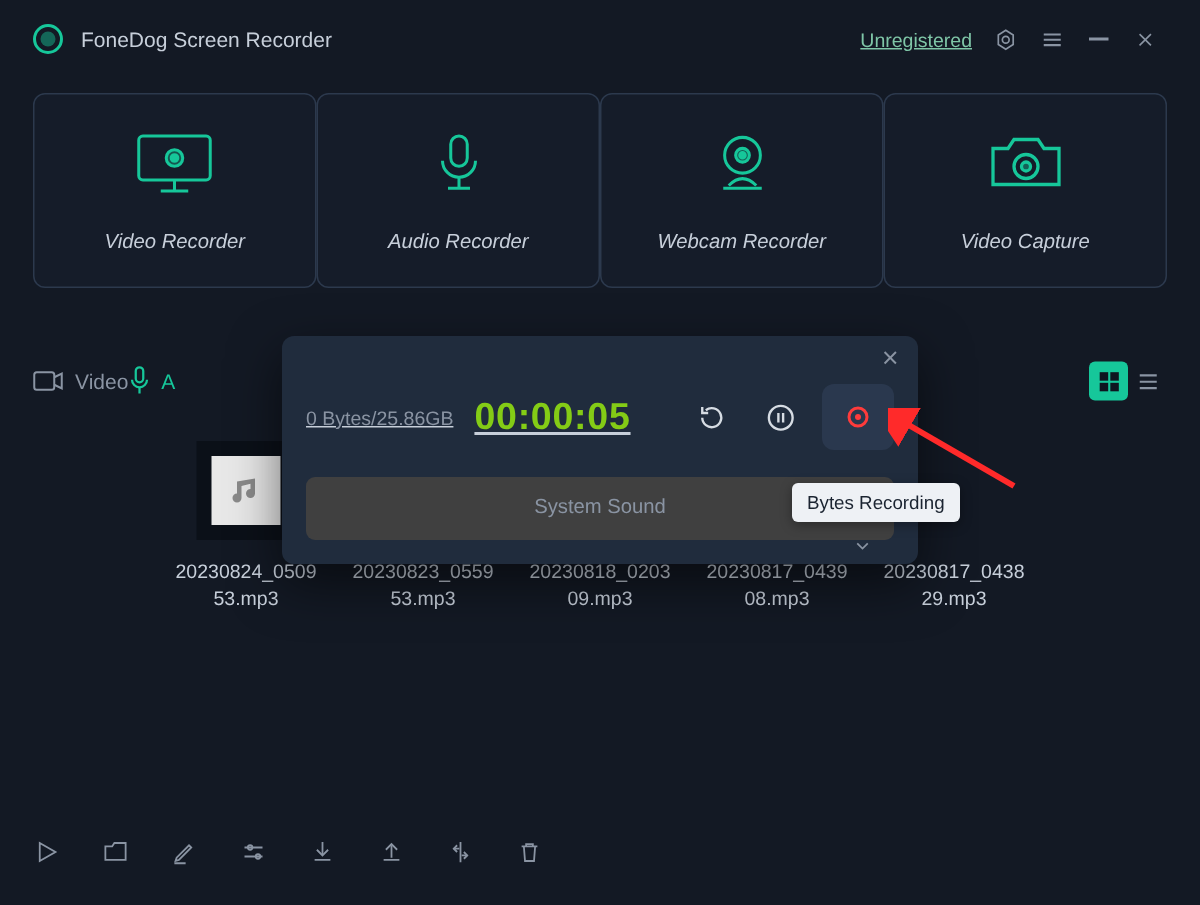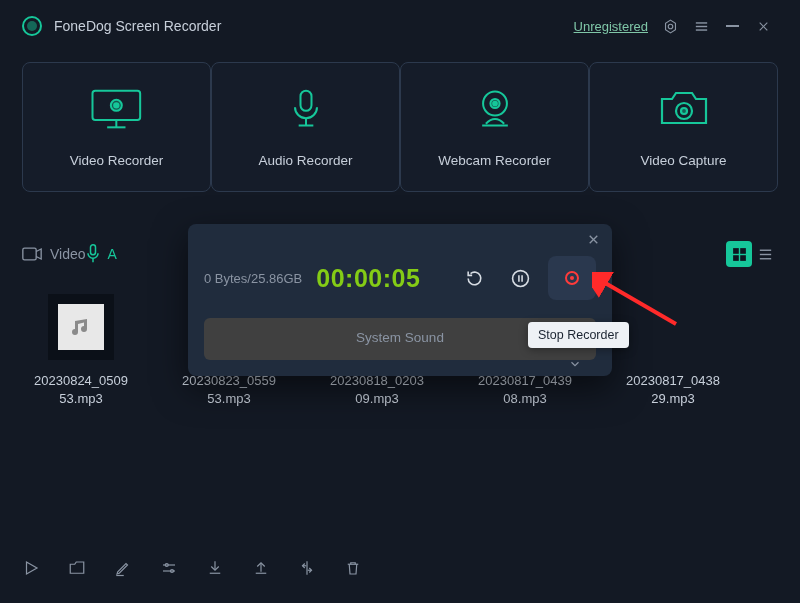--- a/index.html
+++ b/index.html
@@ -44,21 +44,21 @@
   .app-title{font-size:14px;color:var(--text);}
   .title-right{display:flex;align-items:center;gap:14px;}
   .reg-link{color:var(--link);font-size:13px;text-decoration:underline;}
   .hdr-icon{width:17px;height:17px;display:flex;align-items:center;justify-content:center;color:var(--text-dim);}
   .hdr-icon svg{width:100%;height:100%;}
   .win-min{width:13px;height:2px;background:var(--text-dim);}
   .win-close svg{width:13px;height:13px;}
 
   
   .modes{
-    display:flex;padding:10px 22px 0 22px;
+    display:flex;padding:10px 22px 0 22px;font-style:italic;
   }
   .mode-card{
     flex:1;height:128px;
     border:1px solid var(--panel-border);
     border-radius:8px;
     background:rgba(28,38,54,.25);
     display:flex;flex-direction:column;align-items:center;justify-content:center;
     gap:22px;
   }
   .mode-icon{height:44px;display:flex;align-items:center;justify-content:center;}
@@ -76,21 +76,21 @@
   .lib-tab{display:flex;align-items:center;gap:8px;}
   .lib-spacer{flex:1;}
   .view-toggle{display:flex;align-items:center;gap:0;}
   .view-btn{width:26px;height:26px;display:flex;align-items:center;justify-content:center;border-radius:4px;}
   .view-btn.active{background:var(--accent);color:#0e1520;}
   .view-btn svg{width:17px;height:17px;}
 
   
   .files{
     margin:24px 22px 0 22px;
-    display:flex;gap:30px;
+    display:flex;justify-content:center;
   }
   .file{
     width:118px;
     display:flex;flex-direction:column;align-items:center;gap:12px;
     font-size:13px;line-height:1.35;text-align:center;color:var(--text);
   }
   .thumb{
     width:66px;height:66px;background:#0b1018;
     display:flex;align-items:center;justify-content:center;
   }
@@ -117,20 +117,21 @@
     border-radius:8px;
     box-shadow:0 12px 34px rgba(0,0,0,.55);
     padding:10px 16px 14px 16px;
     box-sizing:border-box;
   }
   .rec-close{position:absolute;top:8px;right:12px;color:var(--text-dim);}
   .rec-close svg{width:13px;height:13px;}
   .rec-top{
     display:flex;align-items:center;gap:14px;
     margin-top:22px;
+    text-decoration:underline;
   }
   .rec-stats{color:var(--text-dim);font-size:13px;}
   .rec-time{font-size:25px;font-weight:700;color:#84cc16;letter-spacing:.5px;}
   .rec-ctrl-group{display:flex;align-items:center;gap:10px;margin-left:auto;}
   .rec-ctrl{
     width:36px;height:36px;border-radius:50%;
     display:flex;align-items:center;justify-content:center;
     color:#d6dce3;
   }
   .rec-ctrl svg{width:19px;height:19px;}
@@ -415,21 +416,21 @@
       </svg>
     <span>System Sound</span>
     <span class="chev">
       <svg width="14" height="14" viewBox="0 0 24 24" fill="none" stroke="currentColor" stroke-width="2">
           <polyline points="6,9 12,15 18,9"></polyline>
         </svg>
     </span>
   </div>
 </div>
 
-<div class="tooltip">Stop Recorder</div>
+<div class="tooltip">Bytes Recording</div>
 
 <svg class="arrow" viewBox="0 0 90 60">
   <defs>
     <marker id="ah" markerWidth="8" markerHeight="8" refX="2" refY="4" orient="auto">
       <path d="M0,0 L8,4 L0,8 z" fill="var(--arrow)"></path>
     </marker>
   </defs>
   <line x1="84" y1="52" x2="8" y2="8" stroke="var(--arrow)" stroke-width="4" marker-end="url(#ah)"></line>
 </svg>
 

